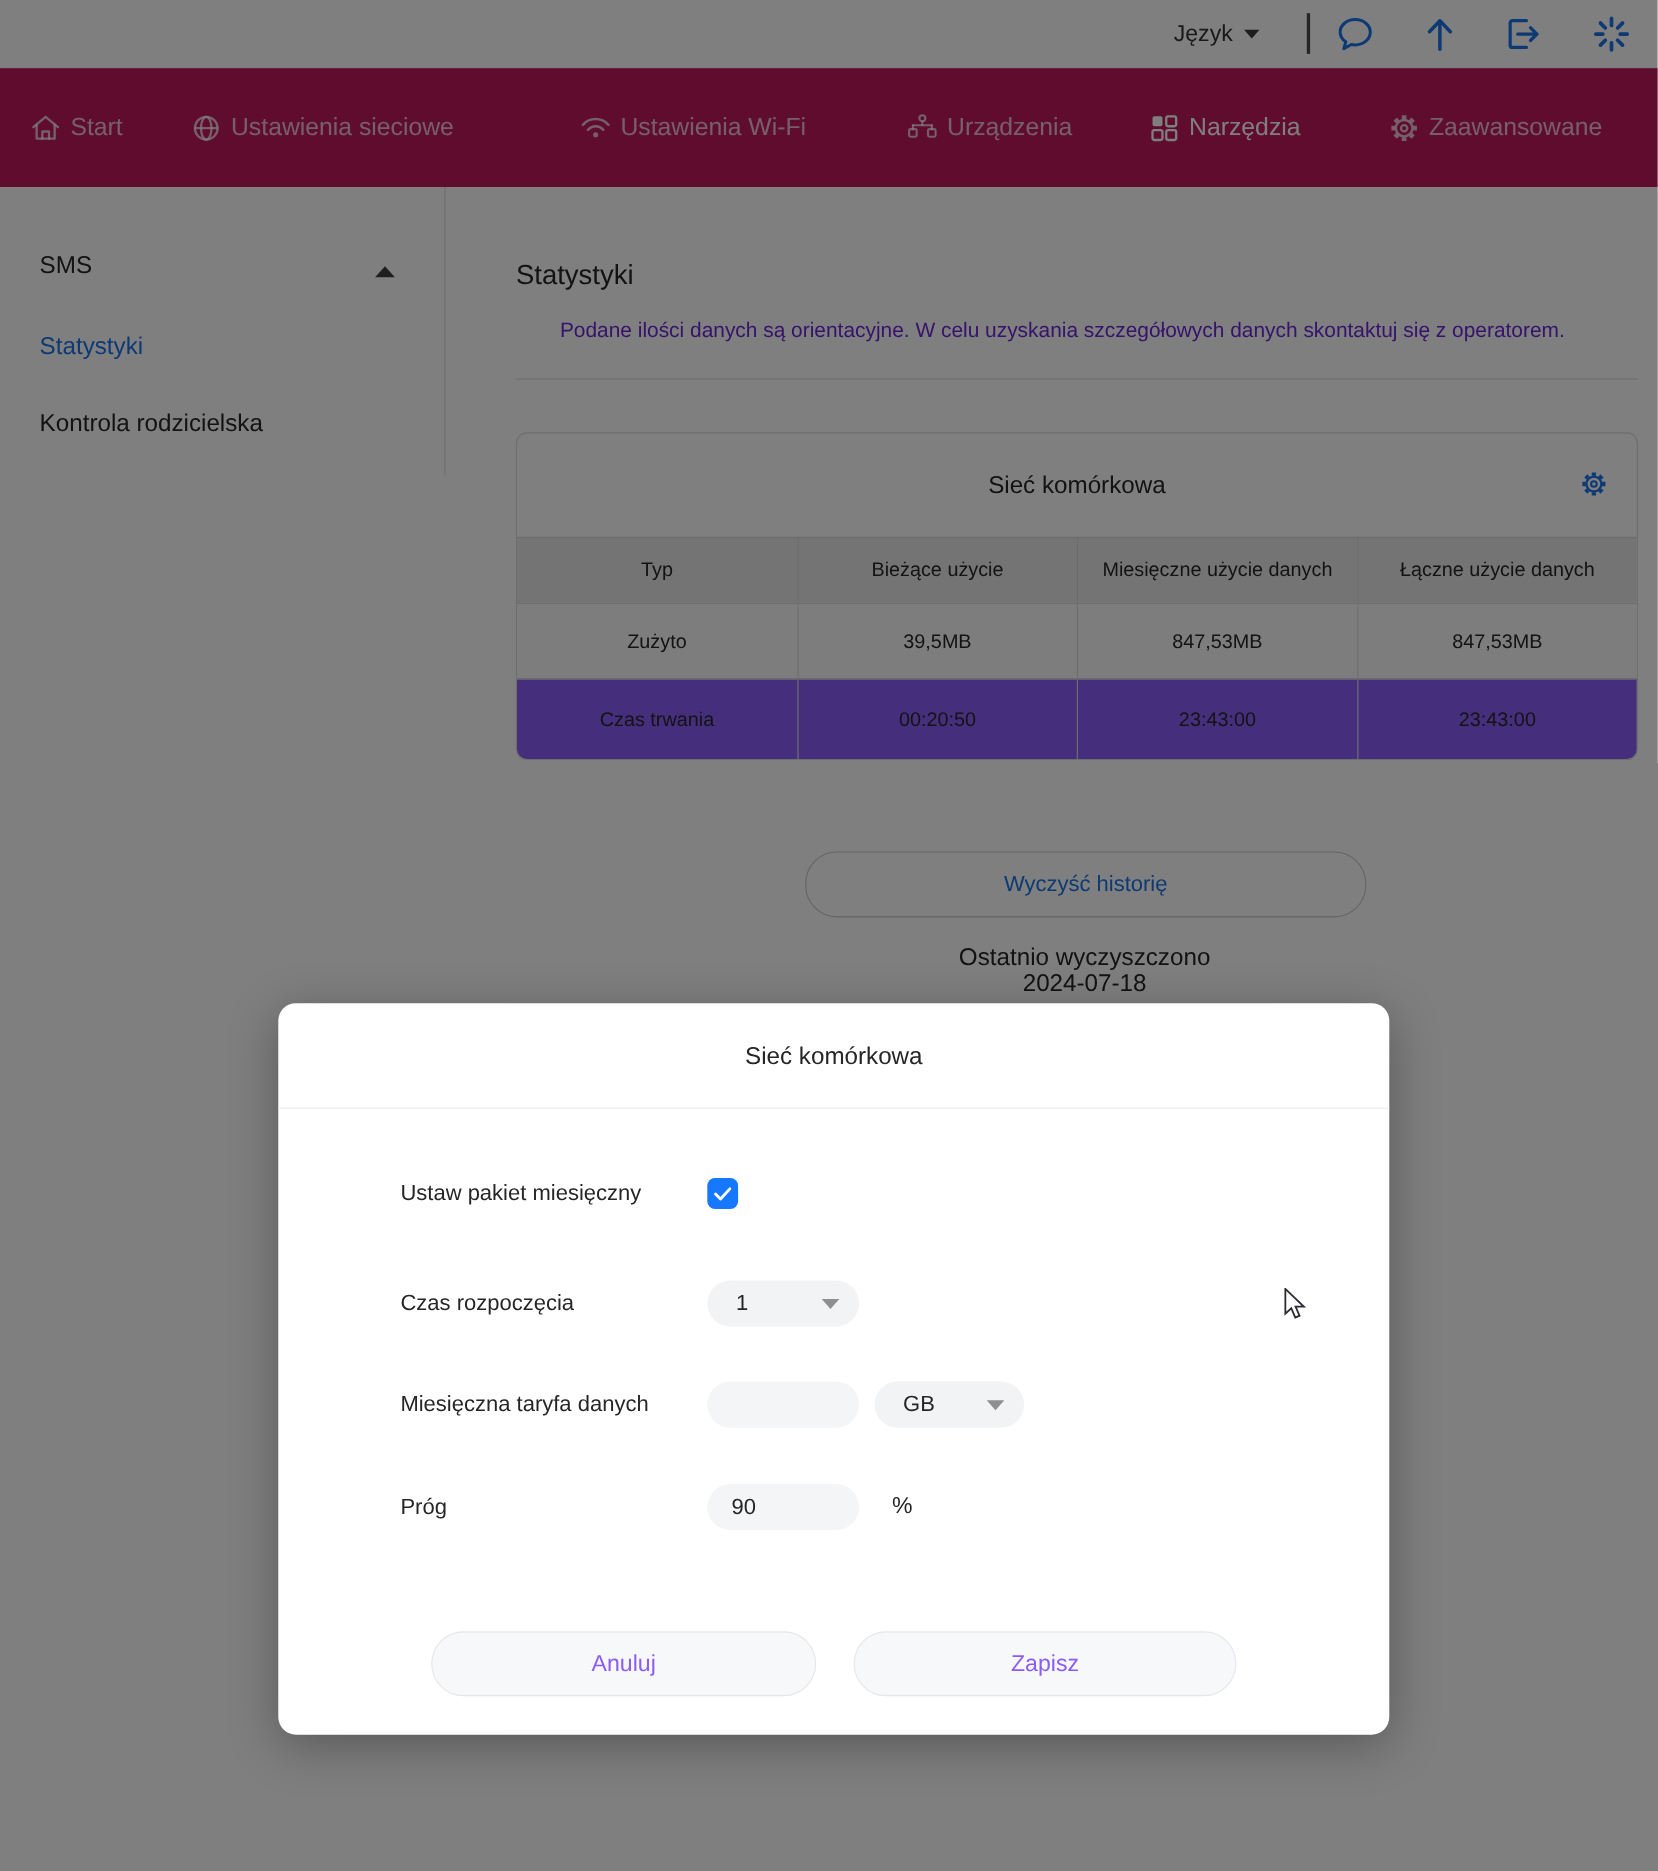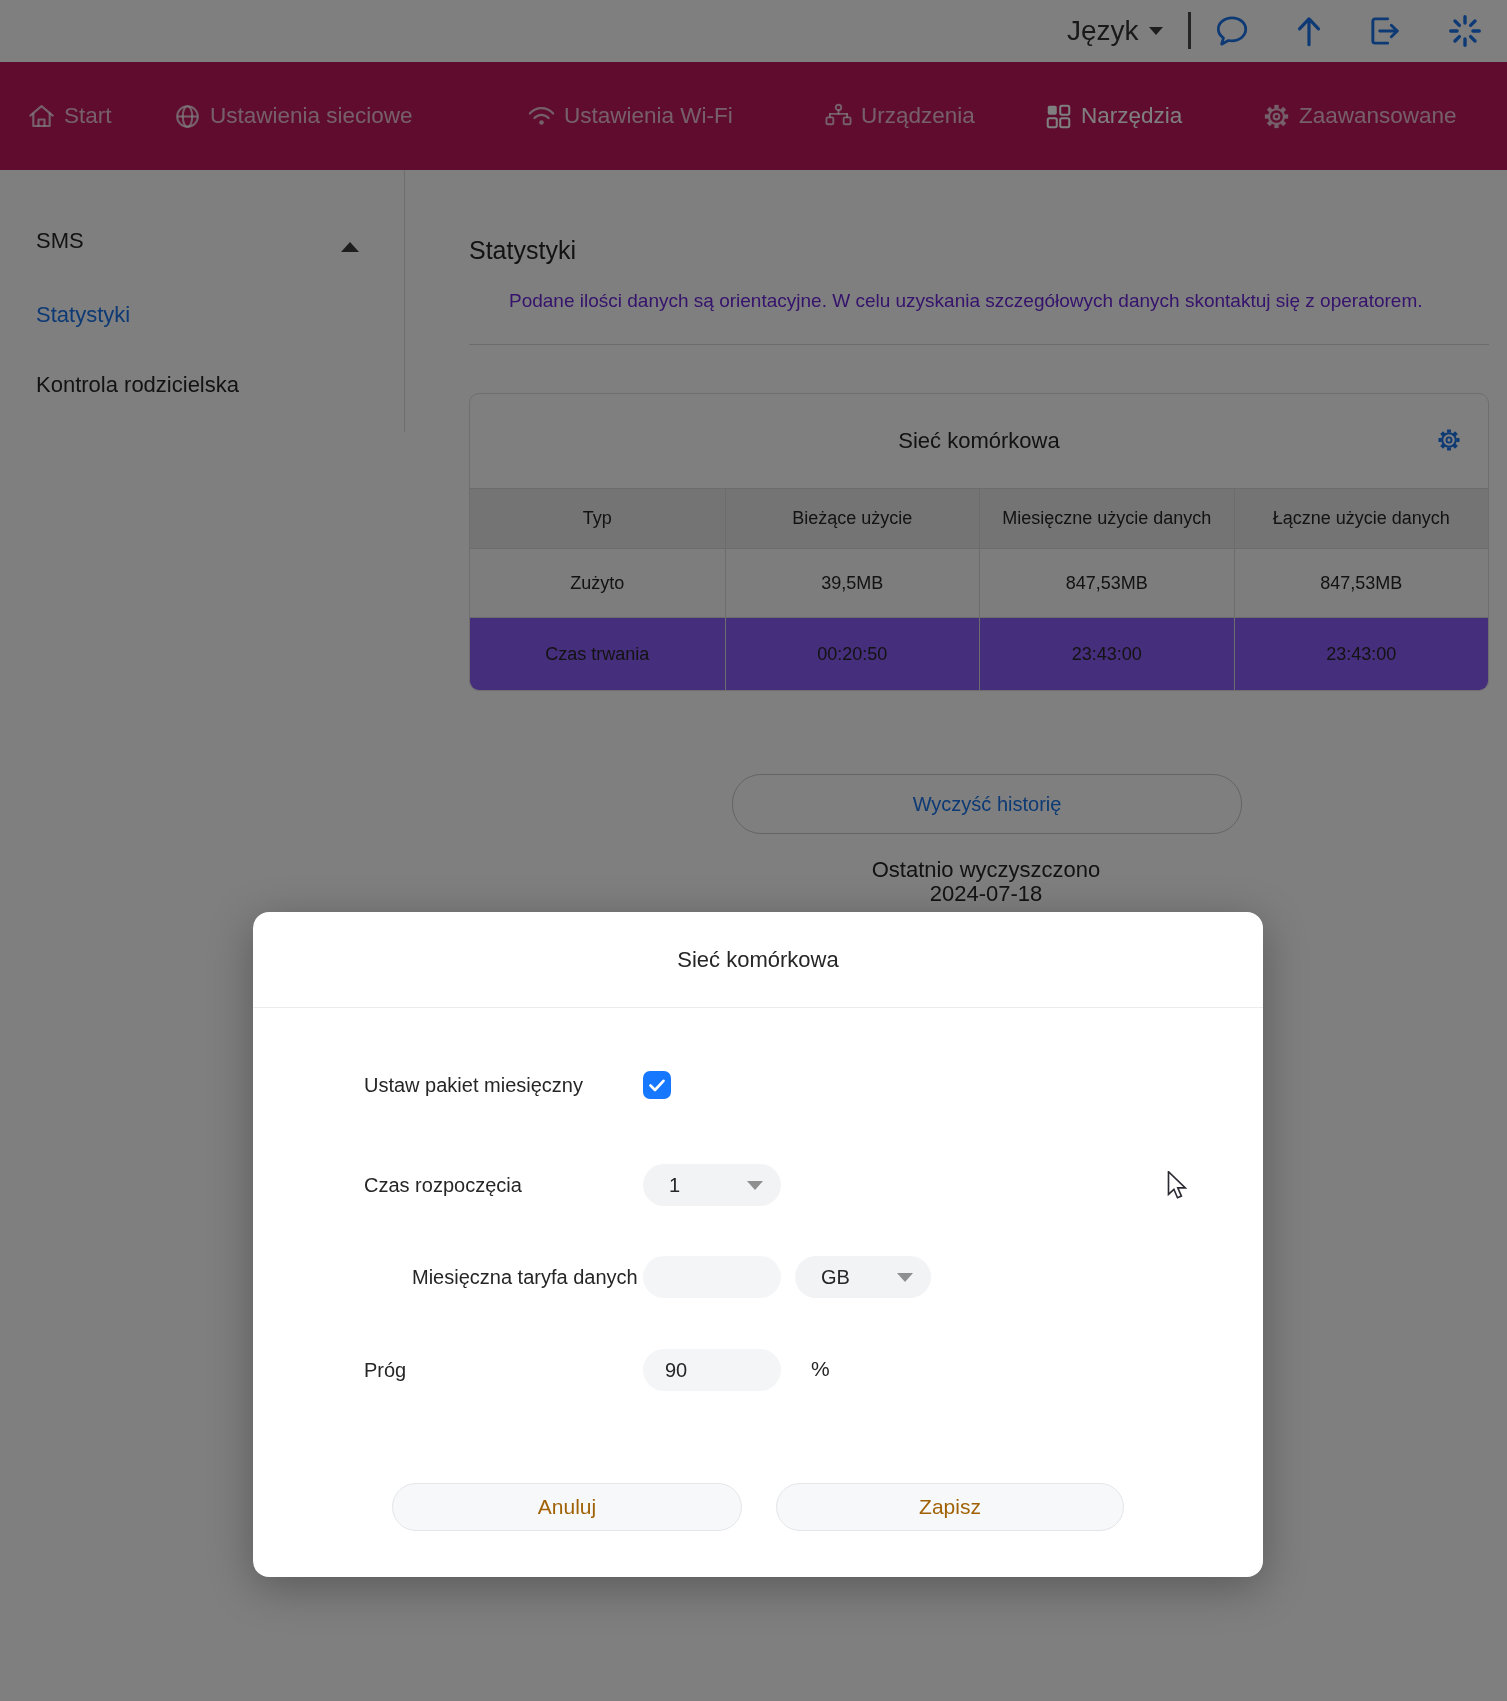--- a/index.html
+++ b/index.html
@@ -5,21 +5,21 @@
   html,body{margin:0;padding:0;}
   body{
     width:1507px;height:1701px;position:relative;overflow:hidden;
     background:#ffffff;font-family:"Liberation Sans",sans-serif;
     -webkit-font-smoothing:antialiased;
   }
 
   
   .topbar{position:absolute;left:0;top:0;width:1507px;height:62px;background:#ffffff;}
   .lang{position:absolute;left:1067px;top:0;height:62px;display:flex;align-items:center;gap:10px;
-        font-size:28px;color:#333;cursor:pointer;}
+        font-size:21px;color:#333;cursor:pointer;}
   .caret-down{width:0;height:0;border-left:7px solid transparent;border-right:7px solid transparent;
         border-top:8px solid #3a3a3a;}
   .tb-divider{position:absolute;left:1188px;top:12px;width:3px;height:37px;background:#4a4a4a;}
   .tb-icon{position:absolute;top:12px;width:38px;height:38px;color:#1a73e8;cursor:pointer;}
   .tb-icon svg{width:100%;height:100%;}
   .ic-chat{left:1213px;} .ic-up{left:1290px;} .ic-logout{left:1366px;} .ic-spin{left:1446px;}
 
   
   .nav{position:absolute;left:0;top:62px;width:1507px;height:108px;background:#be185d;}
   .nav-item{position:absolute;top:0;height:108px;display:flex;align-items:center;gap:7px;
@@ -64,38 +64,38 @@
 
   
   .overlay{position:absolute;left:0;top:0;width:1507px;height:1701px;background:rgba(0,0,0,0.5);z-index:50;}
 
   
   .modal{position:absolute;left:253px;top:912px;width:1010px;height:665px;background:#ffffff;
         border-radius:16px;z-index:100;box-shadow:0 10px 45px rgba(0,0,0,0.3);}
   .modal-title{position:absolute;left:0;top:0;width:100%;height:96px;display:flex;align-items:center;
         justify-content:center;font-size:22px;color:#262626;border-bottom:1px solid #ececec;box-sizing:border-box;}
   .m-label{position:absolute;left:111px;height:24px;line-height:24px;font-size:20px;color:#262626;white-space:nowrap;}
-  .ml-1{top:161px;} .ml-2{top:261px;} .ml-3{top:353px;margin-left:48px;} .ml-4{top:446px;}
+  .ml-1{top:161px;} .ml-2{top:261px;} .ml-3{top:353px;} .ml-4{top:446px;}
   .m-checkbox{position:absolute;left:390px;top:159px;width:28px;height:28px;background:#1677ff;
         border-radius:7px;display:flex;align-items:center;justify-content:center;cursor:pointer;}
   .m-pill{position:absolute;height:42px;width:138px;background:#f2f3f5;border-radius:21px;box-sizing:border-box;}
   .pill-select{display:flex;align-items:center;justify-content:space-between;padding:0 18px 0 26px;
         font-size:20px;color:#262626;cursor:pointer;}
   .pill-caret{width:0;height:0;border-left:8px solid transparent;border-right:8px solid transparent;
         border-top:9px solid #8f8f8f;}
   .p-date{left:390px;top:252px;}
   .p-quota{left:390px;top:344px;}
   .p-unit{left:542px;top:344px;width:136px;}
   .p-thresh{left:390px;top:437px;}
   input.pill-input{position:absolute;height:42px;width:138px;background:#f4f5f6;border:none;outline:none;
         border-radius:21px;box-sizing:border-box;padding:0 22px;font-size:20px;color:#262626;
         font-family:"Liberation Sans",sans-serif;}
   .m-suffix{position:absolute;left:558px;top:445px;font-size:21px;color:#262626;}
-  .m-btn{position:absolute;top:571px;height:48px;background:#f7f8fa;border:1px solid #e4e6ea;
-        border-radius:33px;color:#a16207;font-size:21px;display:flex;align-items:center;
+  .m-btn{position:absolute;top:571px;height:59px;background:#f7f8fa;border:1px solid #e4e6ea;
+        border-radius:33px;color:#8b5cf6;font-size:21px;display:flex;align-items:center;
         justify-content:center;cursor:pointer;box-sizing:border-box;}
   .btn-cancel{left:139px;width:350px;}
   .btn-save{left:523px;width:348px;}
 
   .cursor{position:absolute;left:1167px;top:1171px;z-index:300;pointer-events:none;}
 </style>
 </head>
 <body>
 
 <div class="topbar">

